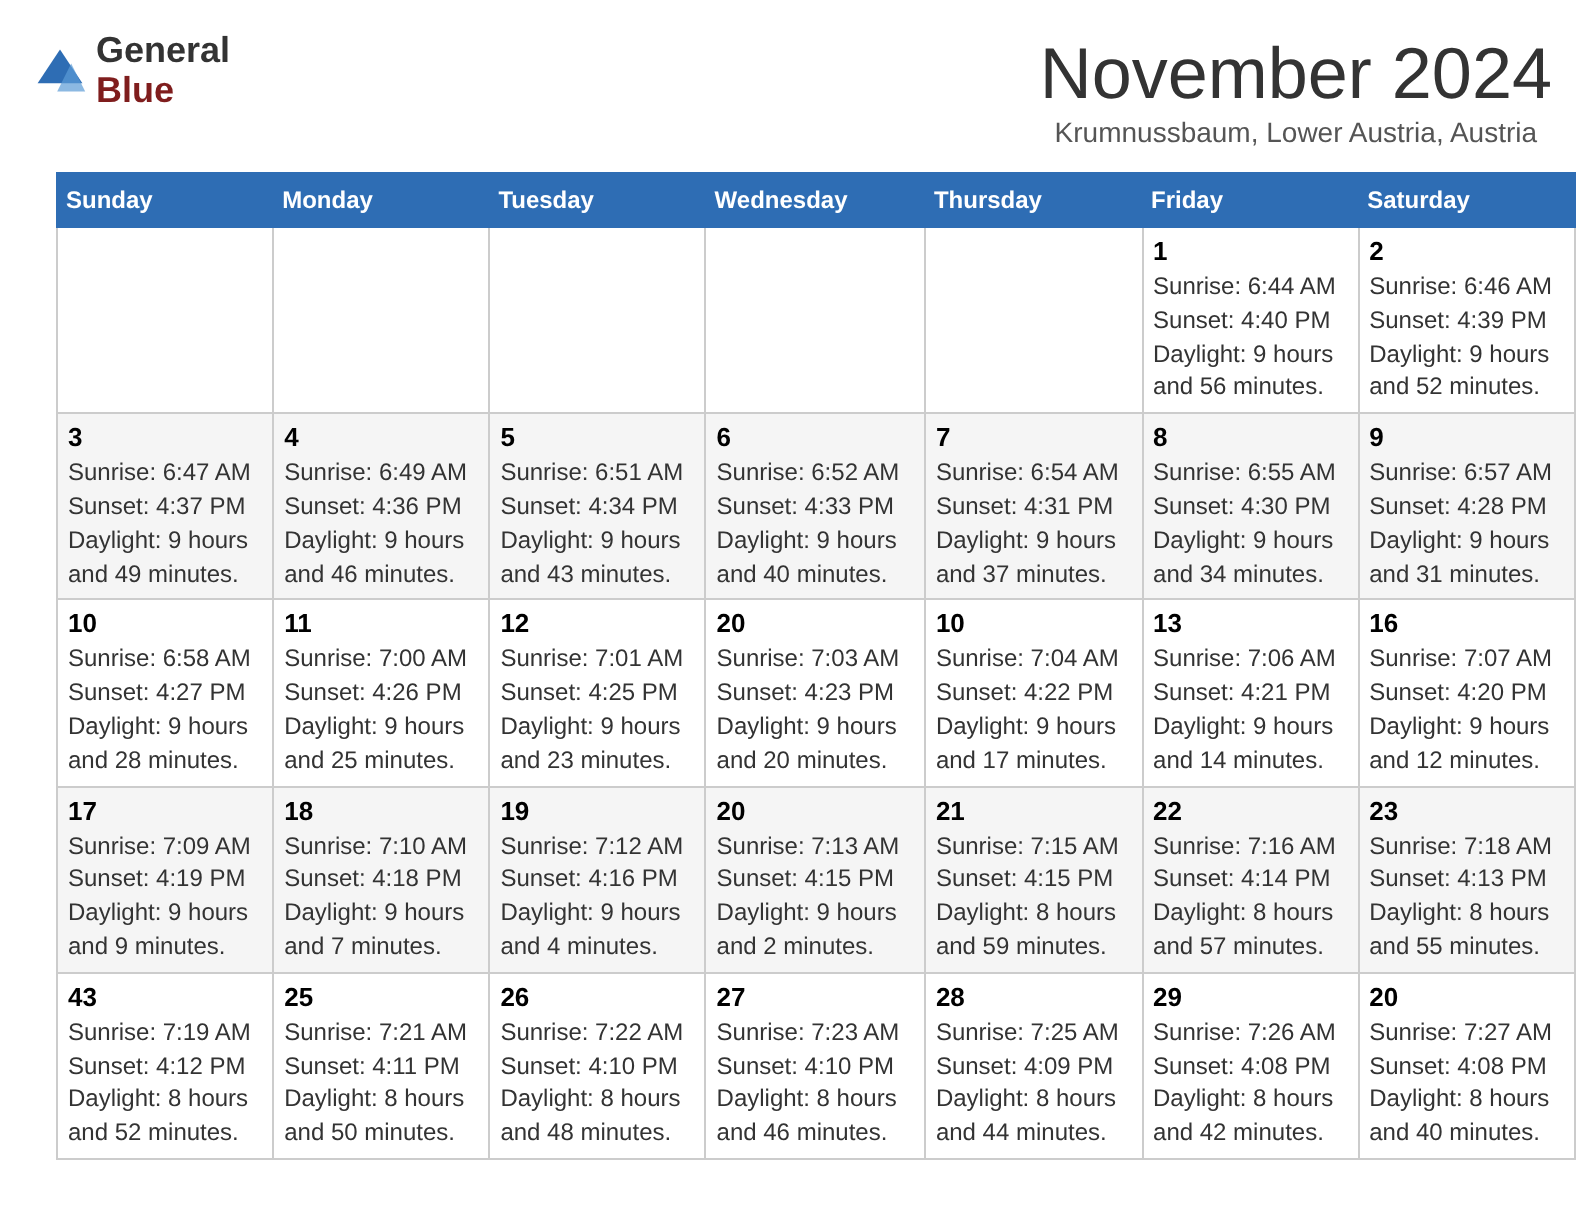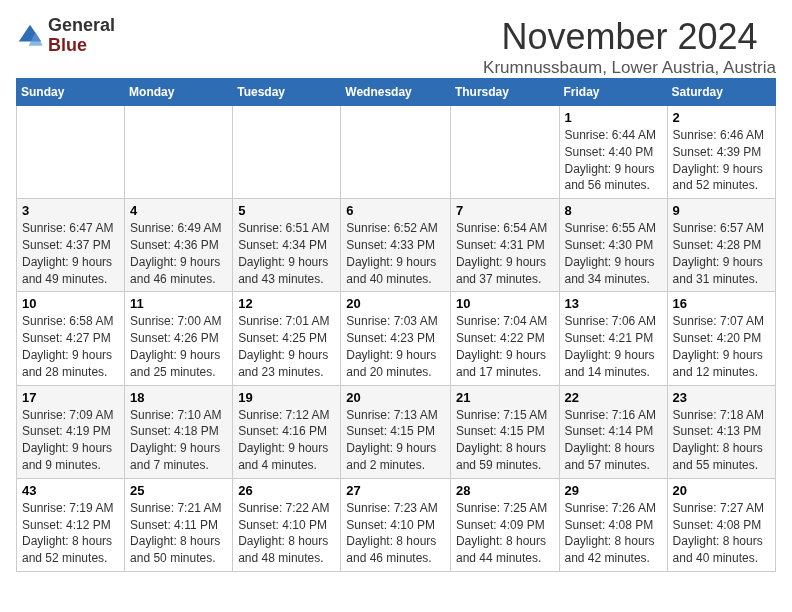--- a/index.html
+++ b/index.html
@@ -7,20 +7,21 @@
       font-family: Arial, sans-serif;
       background: #fff;
       width: 792px;
       min-height: 612px;
       padding: 16px;
     }
     .header-area {
       display: flex;
       justify-content: space-between;
       align-items: flex-start;
+      margin-bottom: 12px;
     }
     .logo {
       display: flex;
       align-items: center;
       gap: 4px;
     }
     .logo-text {
       font-size: 18px;
       font-weight: bold;
       line-height: 1.1;
@@ -33,27 +34,28 @@
     }
     .title-area {
       text-align: center;
     }
     .month-title {
       font-size: 36px;
       font-weight: 300;
       color: #333;
     }
     .subtitle {
-      font-size: 17px;
+      font-size: 14px;
       color: #555;
     }
     .calendar {
       width: 100%;
       border-collapse: collapse;
       font-size: 11px;
+      margin-left: 12px;
     }
     .calendar thead tr th {
       background-color: #2e6db4;
       color: #fff;
       padding: 6px 4px;
       text-align: left;
       font-weight: bold;
       font-size: 12px;
       border: 1px solid #2e6db4;
     }

